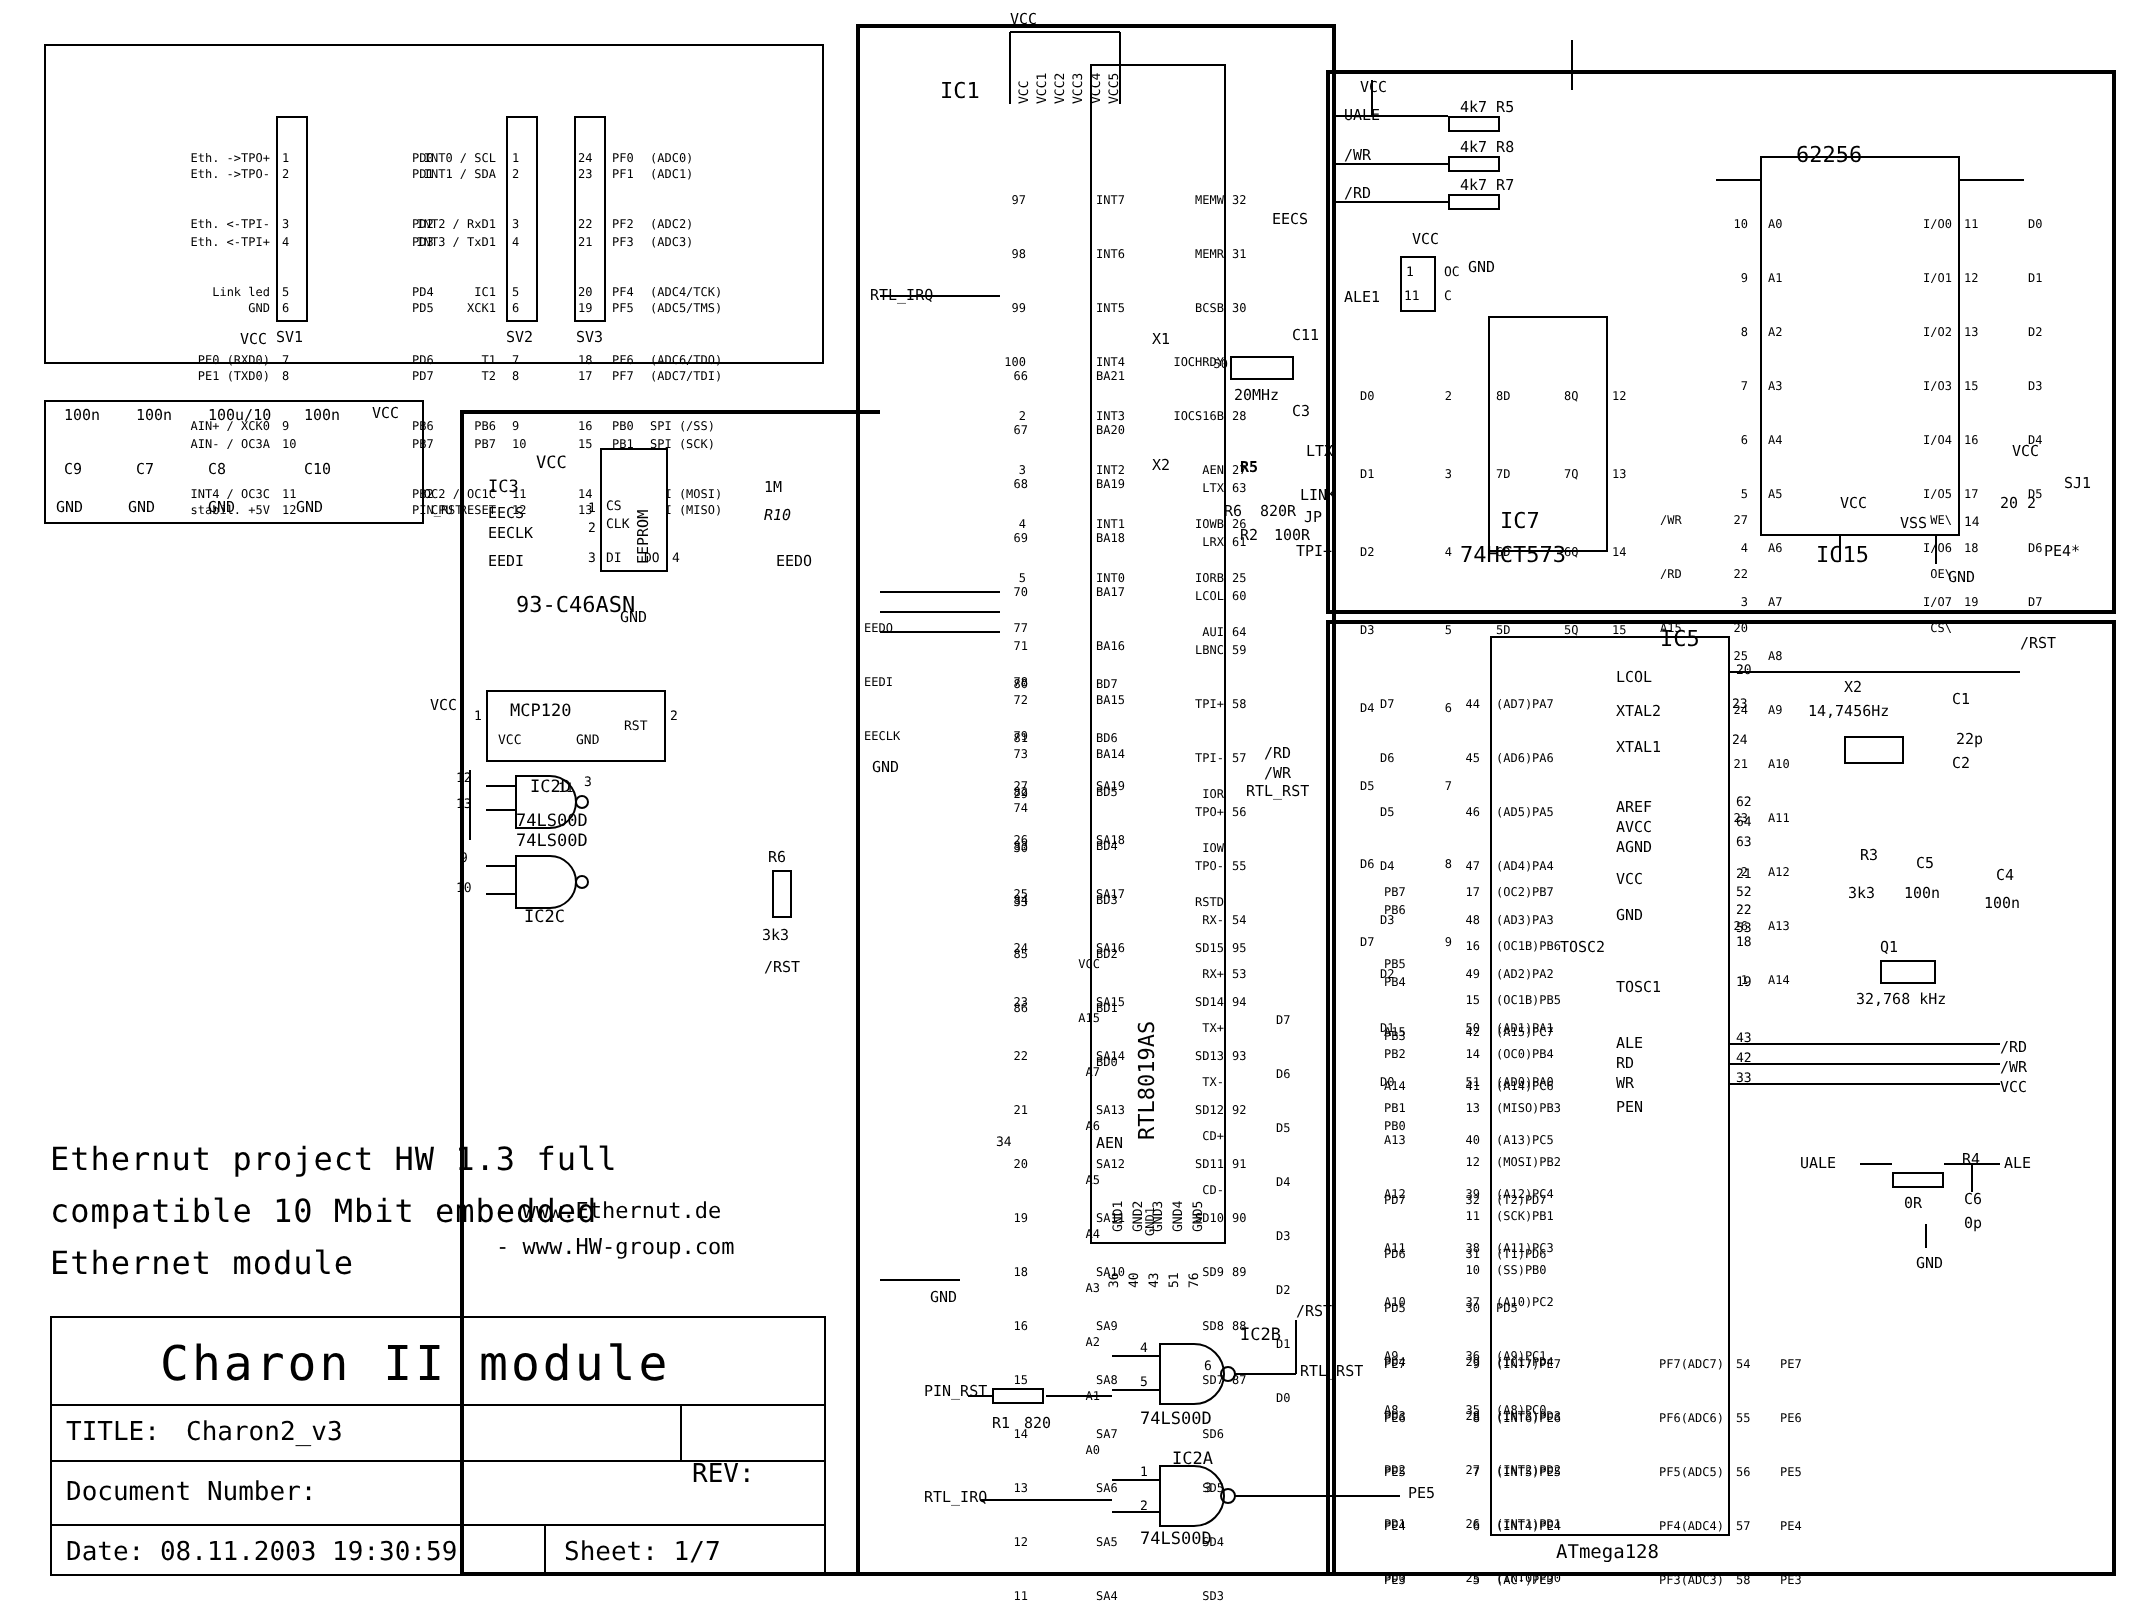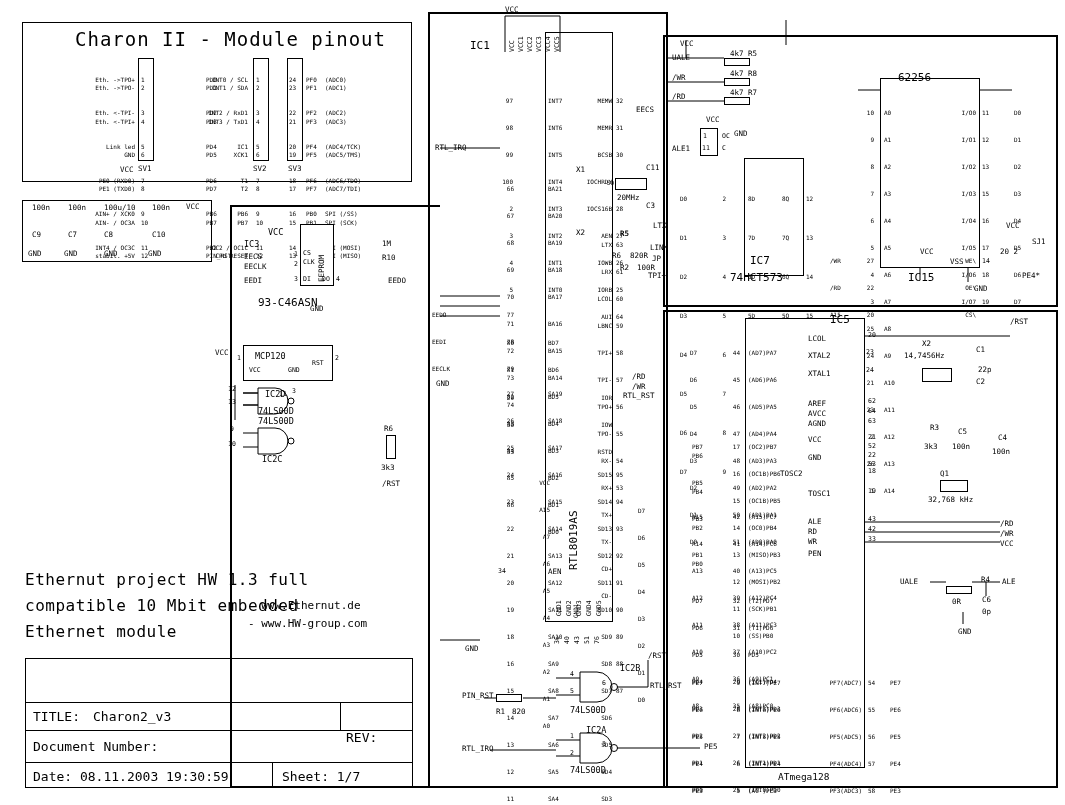--- a/index.html
+++ b/index.html
@@ -24,21 +24,20 @@
   .pinrow div{height:8.4px;}
   .ic{position:absolute;border:1px solid #000;box-sizing:border-box;background:#fff;}
   svg{position:absolute;left:0;top:0;overflow:visible;}
 </style>
 </head>
 <body>
 
 <div id="sheet">
 
   <div class="box" style="left:22px;top:22px;width:390px;height:160px;"></div>
-  <div class="lbl big" style="left:75px;top:30px;">Charon II - Module pinout</div>
 
   <div class="ic" style="left:138px;top:58px;width:16px;height:103px;"></div>
   <div class="pinrow" style="left:30px;top:59px;text-align:right;width:105px;">
     <div>Eth. -&gt;TPO+</div><div>Eth. -&gt;TPO-</div>
     <div>Eth. &lt;-TPI-</div><div>Eth. &lt;-TPI+</div>
     <div>Link led</div><div>GND</div>
     <div>PE0 (RXD0)</div><div>PE1 (TXD0)</div>
     <div>AIN+ / XCK0</div><div>AIN- / OC3A</div>
     <div>INT4 / OC3C</div><div>stabil. +5V</div>
   </div>
@@ -132,21 +131,21 @@
   <div class="lbl t6" style="left:294px;top:251px;">1</div>
   <div class="lbl t6" style="left:294px;top:261px;">2</div>
   <div class="lbl t6" style="left:294px;top:276px;">3</div>
   <div class="lbl t6" style="left:303px;top:250px;">CS</div>
   <div class="lbl t6" style="left:303px;top:259px;">CLK</div>
   <div class="lbl t6" style="left:303px;top:276px;">DI</div>
   <div class="lbl t6" style="left:322px;top:276px;">DO</div>
   <div class="lbl t6" style="left:336px;top:276px;">4</div>
   <div class="lbl t7" style="left:388px;top:277px;">EEDO</div>
   <div class="lbl t7" style="left:382px;top:240px;">1M</div>
-  <div class="lbl t7" style="left:382px;top:254px;">R10</div>
+  <div class="lbl t7" style="left:382px;top:254px;font-style:italic;">R10</div>
   <div class="lbl t7" style="left:310px;top:305px;">GND</div>
   <div class="lbl t11" style="left:258px;top:297px;">93-C46ASN</div>
 
   <div class="lbl t7" style="left:215px;top:349px;">VCC</div>
   <div class="ic" style="left:243px;top:345px;width:90px;height:36px;"></div>
   <div class="lbl t8" style="left:255px;top:352px;">MCP120</div>
   <div class="lbl t6" style="left:249px;top:367px;">VCC</div>
   <div class="lbl t6" style="left:288px;top:367px;">GND</div>
   <div class="lbl t6" style="left:312px;top:360px;">RST</div>
   <div class="lbl t6" style="left:237px;top:355px;">1</div>
@@ -198,20 +197,21 @@
   <div class="lbl t16" style="left:25px;top:624px;letter-spacing:0.5px;">Ethernet module</div>
   <div class="lbl t11" style="left:248px;top:600px;">- www.Ethernut.de</div>
   <div class="lbl t11" style="left:248px;top:618px;">- www.HW-group.com</div>
 
   <div class="box" style="left:25px;top:658px;width:388px;height:130px;"></div>
   <div class="hline" style="left:26px;top:702px;width:386px;"></div>
   <div class="hline" style="left:26px;top:730px;width:386px;"></div>
   <div class="hline" style="left:26px;top:762px;width:386px;"></div>
   <div class="vline" style="left:340px;top:702px;height:28px;"></div>
   <div class="vline" style="left:272px;top:762px;height:25px;"></div>
+  <div class="lbl huge" style="left:80px;top:670px;">Charon II module</div>
   <div class="lbl t13" style="left:33px;top:710px;">TITLE:</div>
   <div class="lbl t13" style="left:93px;top:710px;">Charon2_v3</div>
   <div class="lbl t13" style="left:346px;top:710px;margin-top:21px;">REV:</div>
   <div class="lbl t13" style="left:33px;top:740px;">Document Number:</div>
   <div class="lbl t13" style="left:33px;top:770px;">Date: 08.11.2003 19:30:59</div>
   <div class="lbl t13" style="left:282px;top:770px;">Sheet: 1/7</div>
 
   <div class="box2" style="left:230px;top:205px;width:210px;height:583px;border-right:none;border-left:2px solid #000;border-top:2px solid #000;border-bottom:2px solid #000;"></div>
   <div class="box2" style="left:428px;top:12px;width:240px;height:776px;"></div>
   <div class="box2" style="left:663px;top:35px;width:395px;height:272px;"></div>

